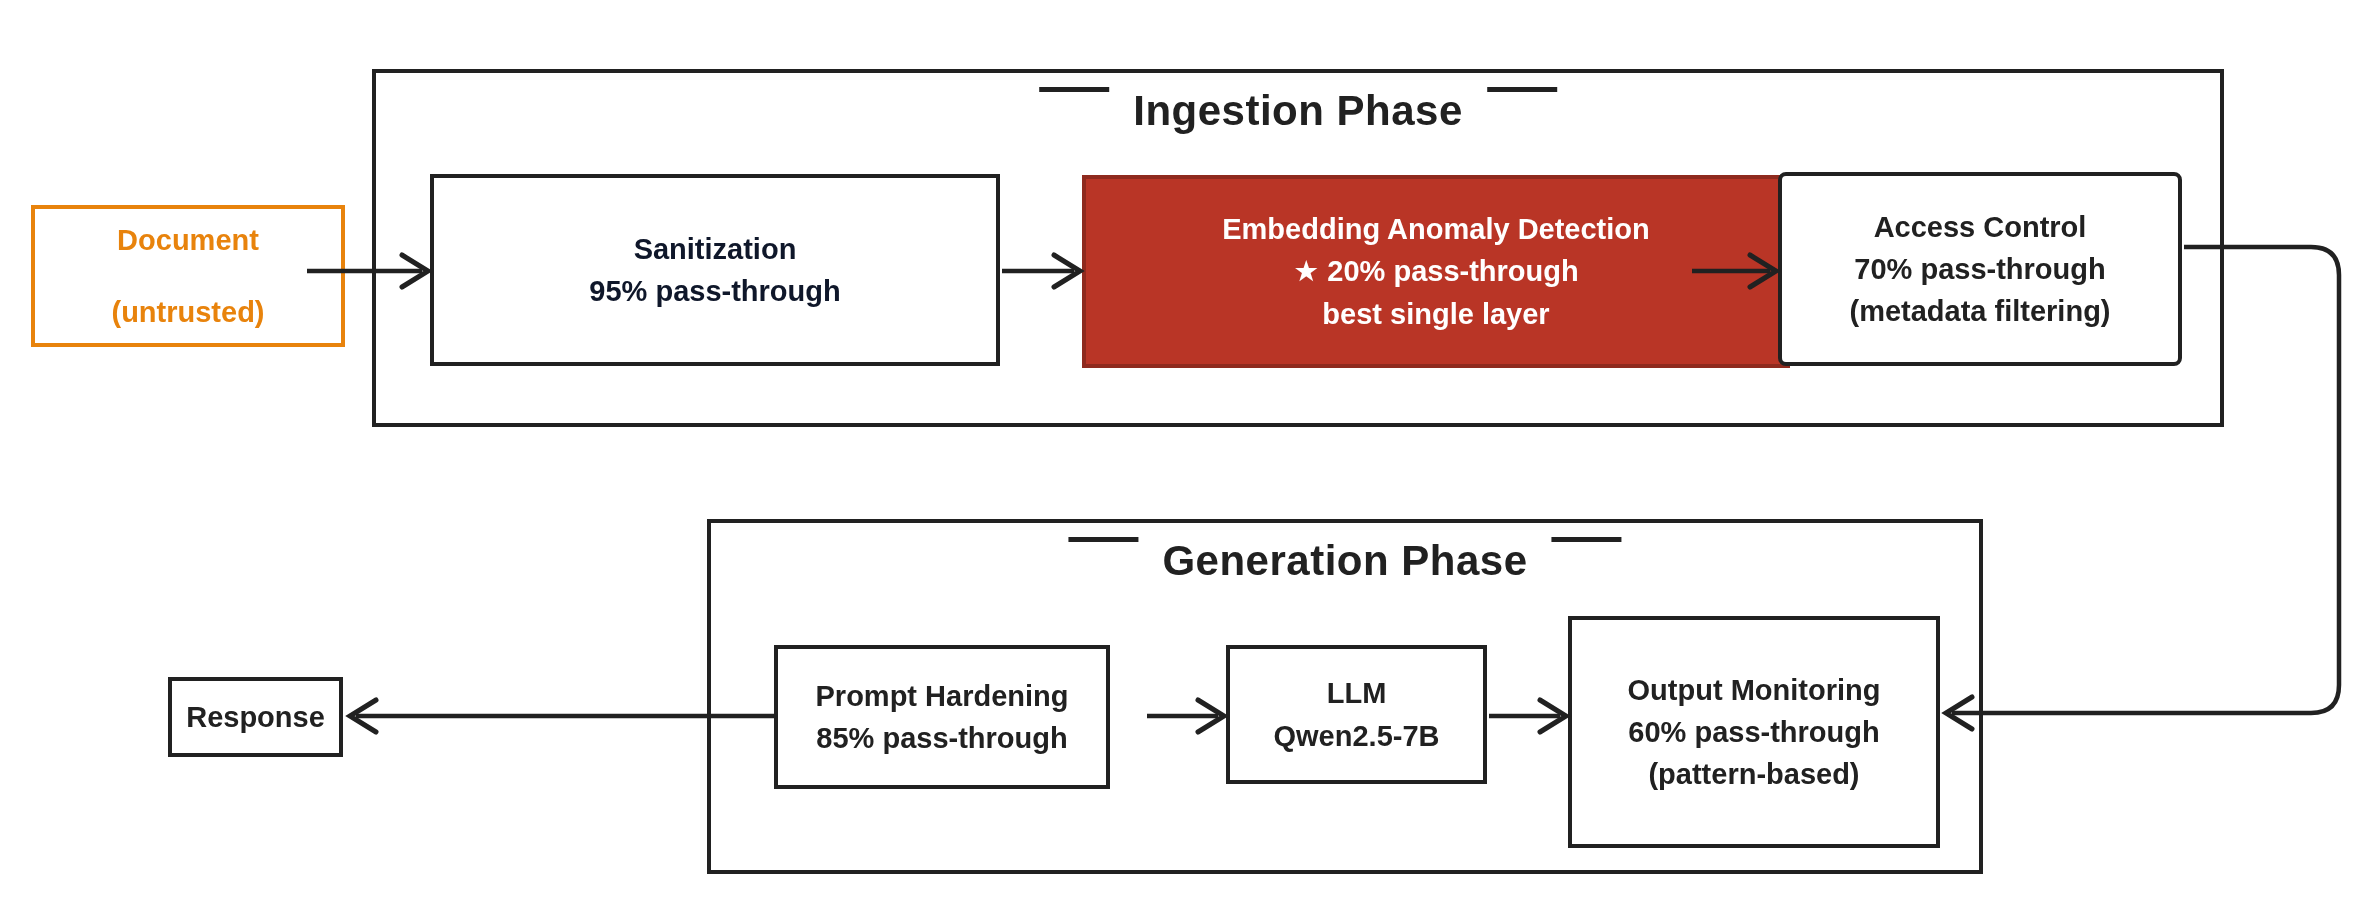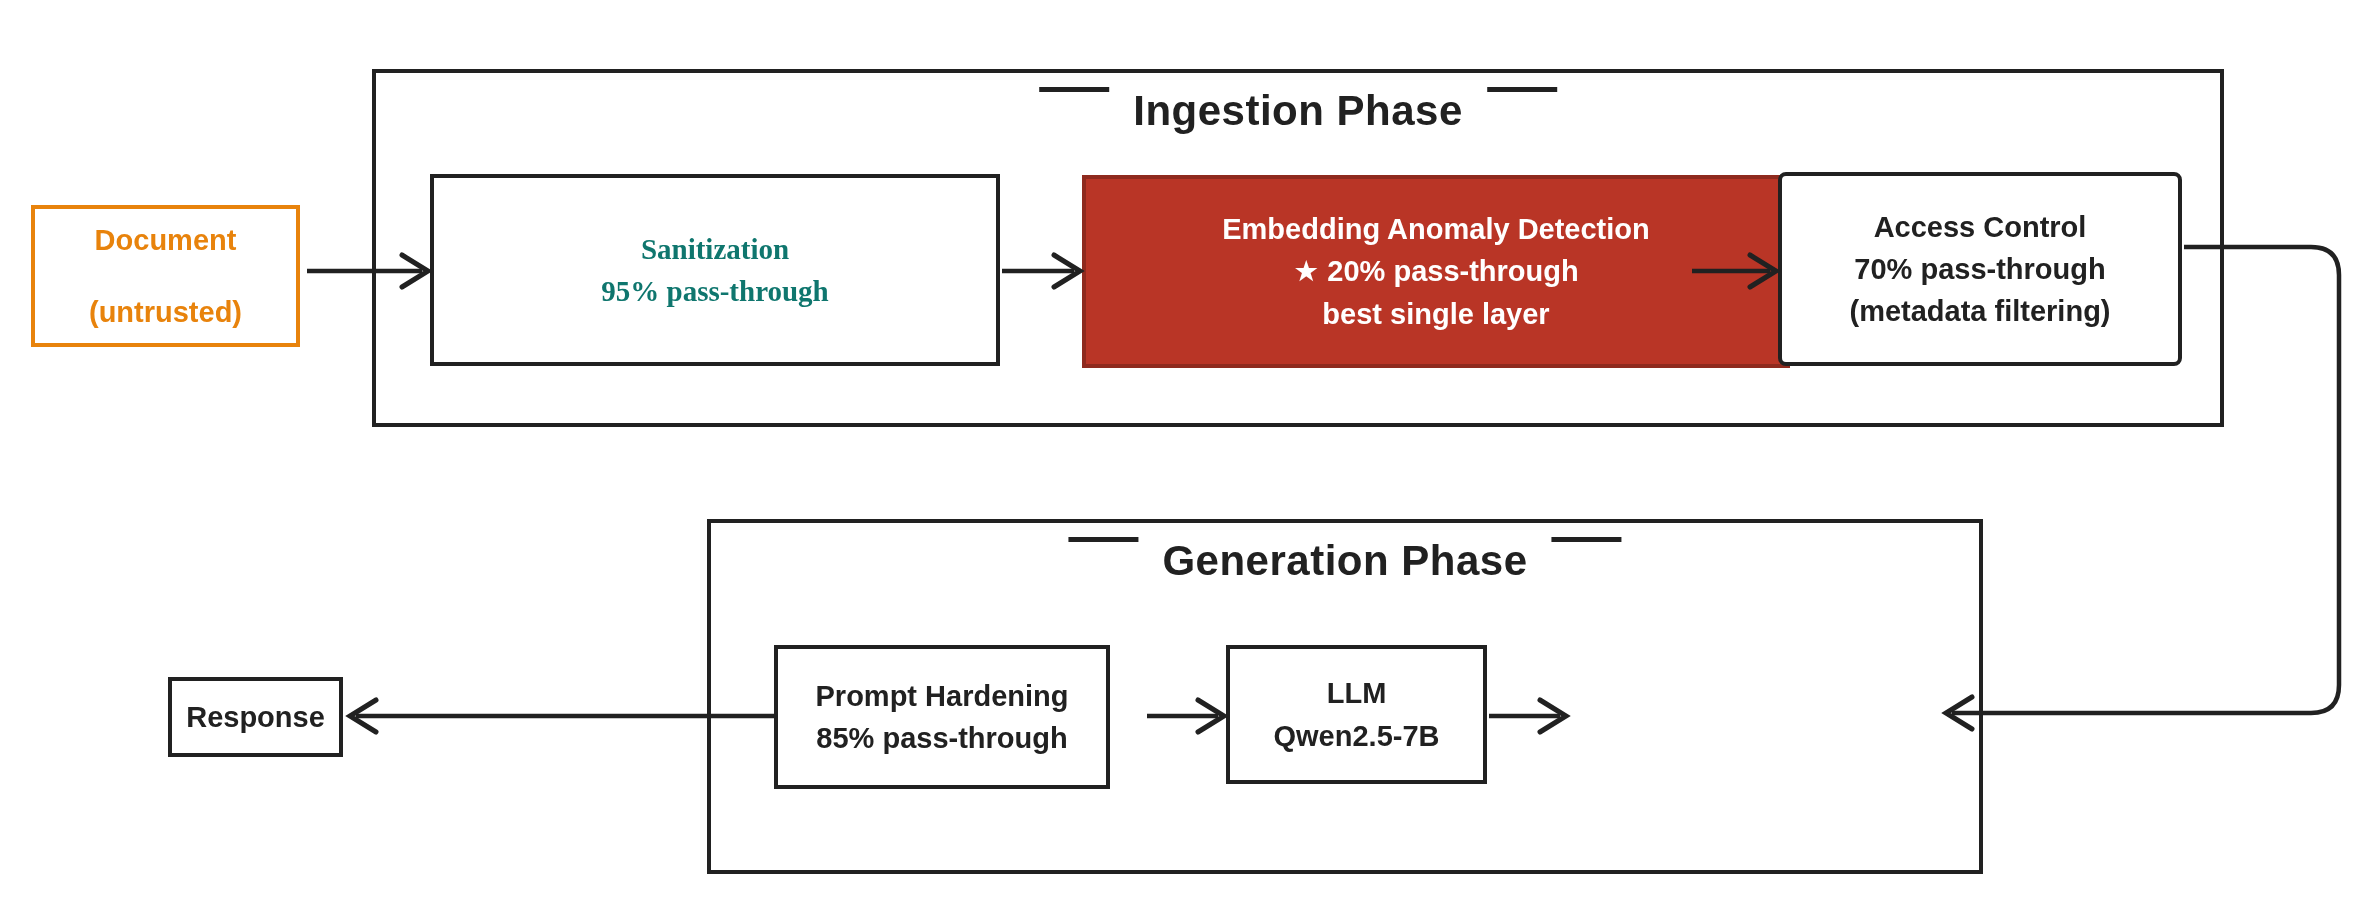--- a/index.html
+++ b/index.html
@@ -35,21 +35,21 @@
     box-sizing:border-box;
     border:4px solid #212121;
     background:#ffffff;
     display:flex;flex-direction:column;justify-content:center;align-items:center;
     text-align:center;
     font-size:29px;font-weight:600;line-height:1.45;
     color:#212121;
     padding:6px 10px;
   }
   .node.orange{border-color:#E8830C;color:#E8830C;}
-  .node.blue{color:#0f766e;font-family:Liberation Serif, serif;}
+  .node.blue{color:#0f172a;}
   .node.red{background:#B93526;border-color:#8F2A1E;color:#ffffff;}
   svg.wires{position:absolute;left:0;top:0;width:2378px;height:906px;pointer-events:none;}
   svg.wires path{stroke:#212121;fill:none;}
   .shaft{stroke-width:4.5px;}
   .head{stroke-width:5px;stroke-linecap:round;}
 </style>
 </head>
 <body>
 
 <div class="canvas">
@@ -63,21 +63,21 @@
   </div>
 
   <div class="phase" style="left:707px;top:519px;width:1276px;height:355px;">
     <div class="phase-title">
       <span class="dash"></span>
       <span class="phase-title-text">Generation Phase</span>
       <span class="dash"></span>
     </div>
   </div>
 
-  <div class="node orange" style="left:31px;top:205px;width:269px;height:142px;gap:30px;">
+  <div class="node orange" style="left:31px;top:205px;width:314px;height:142px;gap:30px;">
     <div>Document</div>
     <div>(untrusted)</div>
   </div>
 
   <div class="node blue" style="left:430px;top:174px;width:570px;height:192px;">
     <div>Sanitization</div>
     <div>95% pass-through</div>
   </div>
 
   <div class="node red" style="left:1082px;top:175px;width:708px;height:193px;">
@@ -95,20 +95,25 @@
   <div class="node" style="left:774px;top:645px;width:336px;height:144px;">
     <div>Prompt Hardening</div>
     <div>85% pass-through</div>
   </div>
 
   <div class="node" style="left:1226px;top:645px;width:261px;height:139px;">
     <div>LLM</div>
     <div>Qwen2.5-7B</div>
   </div>
 
+  <div class="node" style="left:1568px;top:616px;width:372px;height:232px;">
+    <div>Output Monitoring</div>
+    <div>60% pass-through</div>
+    <div>(pattern-based)</div>
+  </div>
 
   <div class="node" style="left:168px;top:677px;width:175px;height:80px;">
     <div>Response</div>
   </div>
 
   <svg class="wires" viewBox="0 0 2378 906">
 
     <g>
       <path class="shaft" d="M 307 271 H 422"></path>
       <path class="head" d="M 402 255 L 428 271 L 402 287"></path>

